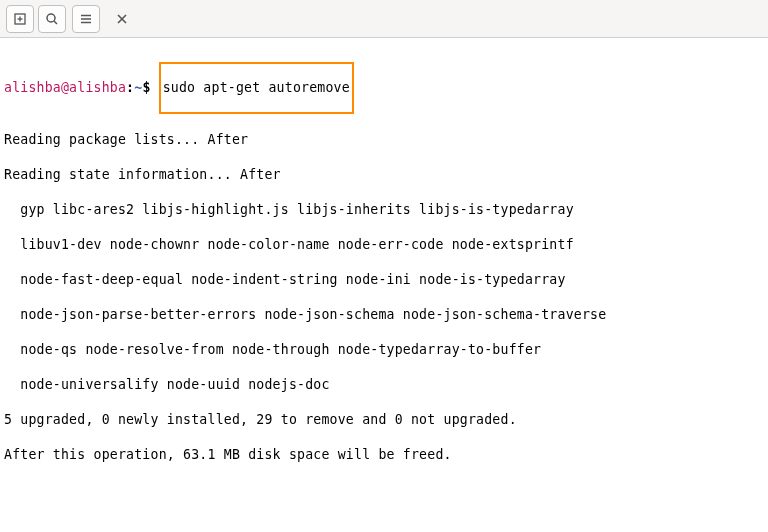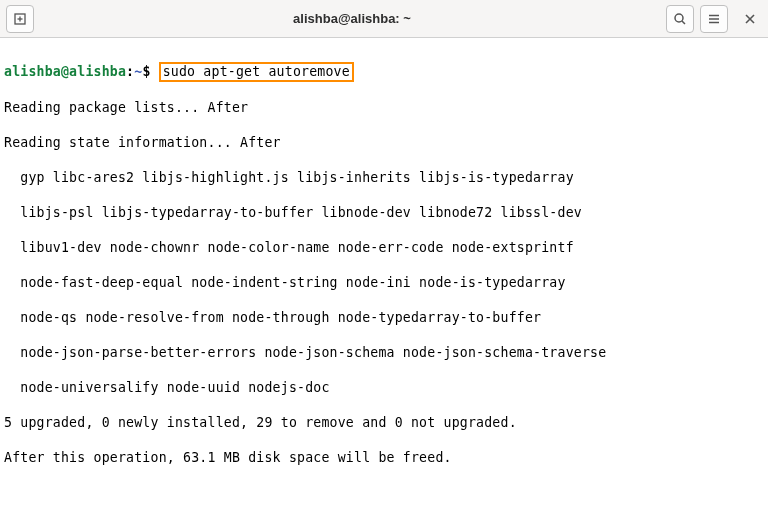--- a/index.html
+++ b/index.html
@@ -76,55 +76,54 @@
       padding: 6px 4px;
       font-family: 'DejaVu Sans Mono', 'Courier New', monospace;
       font-size: 13.2px;
       line-height: 17.5px;
       white-space: pre;
       color: #000;
       overflow: hidden;
       letter-spacing: 0.2px;
     }
     .prompt-user {
-      color: #15803d;
-      font-weight: bold;
+      color: #be185d;
+      font-weight: normal;
     }
     .prompt-path {
       color: #3b5bb5;
       font-weight: bold;
     }
     .prompt-sep {
       color: #000;
       font-weight: bold;
     }
     .cmd-highlight {
       border: 2px solid #ff8c00;
-      padding: 0px 2px;
+      padding: 16px 2px;
       display: inline-block;
       line-height: 16px;
     }
     .term-line {
       display: block;
     }
   </style>
 </head>
 <body>
 
 <div class="titlebar">
   <div class="titlebar-left">
     <div class="titlebar-btn">
       <svg width="14" height="14" viewBox="0 0 14 14">
         <rect x="2" y="2" width="10" height="10" fill="none" stroke="#555" stroke-width="1.3"></rect>
         <line x1="7" y1="4.5" x2="7" y2="9.5" stroke="#555" stroke-width="1.3"></line>
         <line x1="4.5" y1="7" x2="9.5" y2="7" stroke="#555" stroke-width="1.3"></line>
       </svg>
     </div>
   </div>
-  <div class="titlebar-title">alishba@alishba: ~</div>
   <div class="titlebar-right">
     <div class="titlebar-icon-btn">
       <svg width="14" height="14" viewBox="0 0 14 14">
         <circle cx="6" cy="6" r="4" fill="none" stroke="#555" stroke-width="1.5"></circle>
         <line x1="9" y1="9" x2="12" y2="12" stroke="#555" stroke-width="1.5"></line>
       </svg>
     </div>
     <div class="titlebar-icon-btn">
       <svg width="14" height="14" viewBox="0 0 14 14">
         <line x1="2" y1="3.5" x2="12" y2="3.5" stroke="#555" stroke-width="1.5"></line>
@@ -139,25 +138,24 @@
       </svg>
     </div>
   </div>
 </div>
 
 <div class="terminal-body">
 <span class="term-line"><span class="prompt-user">alishba@alishba</span><span class="prompt-sep">:</span><span class="prompt-path">~</span><span class="prompt-sep">$</span> <span class="cmd-highlight">sudo apt-get autoremove</span></span>
 <span class="term-line">Reading package lists... After</span>
 <span class="term-line">Reading state information... After</span>
 <span class="term-line">  gyp libc-ares2 libjs-highlight.js libjs-inherits libjs-is-typedarray</span>
-<span class="term-line">  libjs-psl libjs-typedarray-to-buffer libnode-dev libnode72 libssl-dev</span>
 <span class="term-line">  libuv1-dev node-chownr node-color-name node-err-code node-extsprintf</span>
 <span class="term-line">  node-fast-deep-equal node-indent-string node-ini node-is-typedarray</span>
+<span class="term-line">  node-json-parse-better-errors node-json-schema node-json-schema-traverse</span>
 <span class="term-line">  node-qs node-resolve-from node-through node-typedarray-to-buffer</span>
-<span class="term-line">  node-json-parse-better-errors node-json-schema node-json-schema-traverse</span>
 <span class="term-line">  node-universalify node-uuid nodejs-doc</span>
 <span class="term-line">5 upgraded, 0 newly installed, 29 to remove and 0 not upgraded.</span>
 <span class="term-line">After this operation, 63.1 MB disk space will be freed.</span>
 
 
 
 
 
 
 

